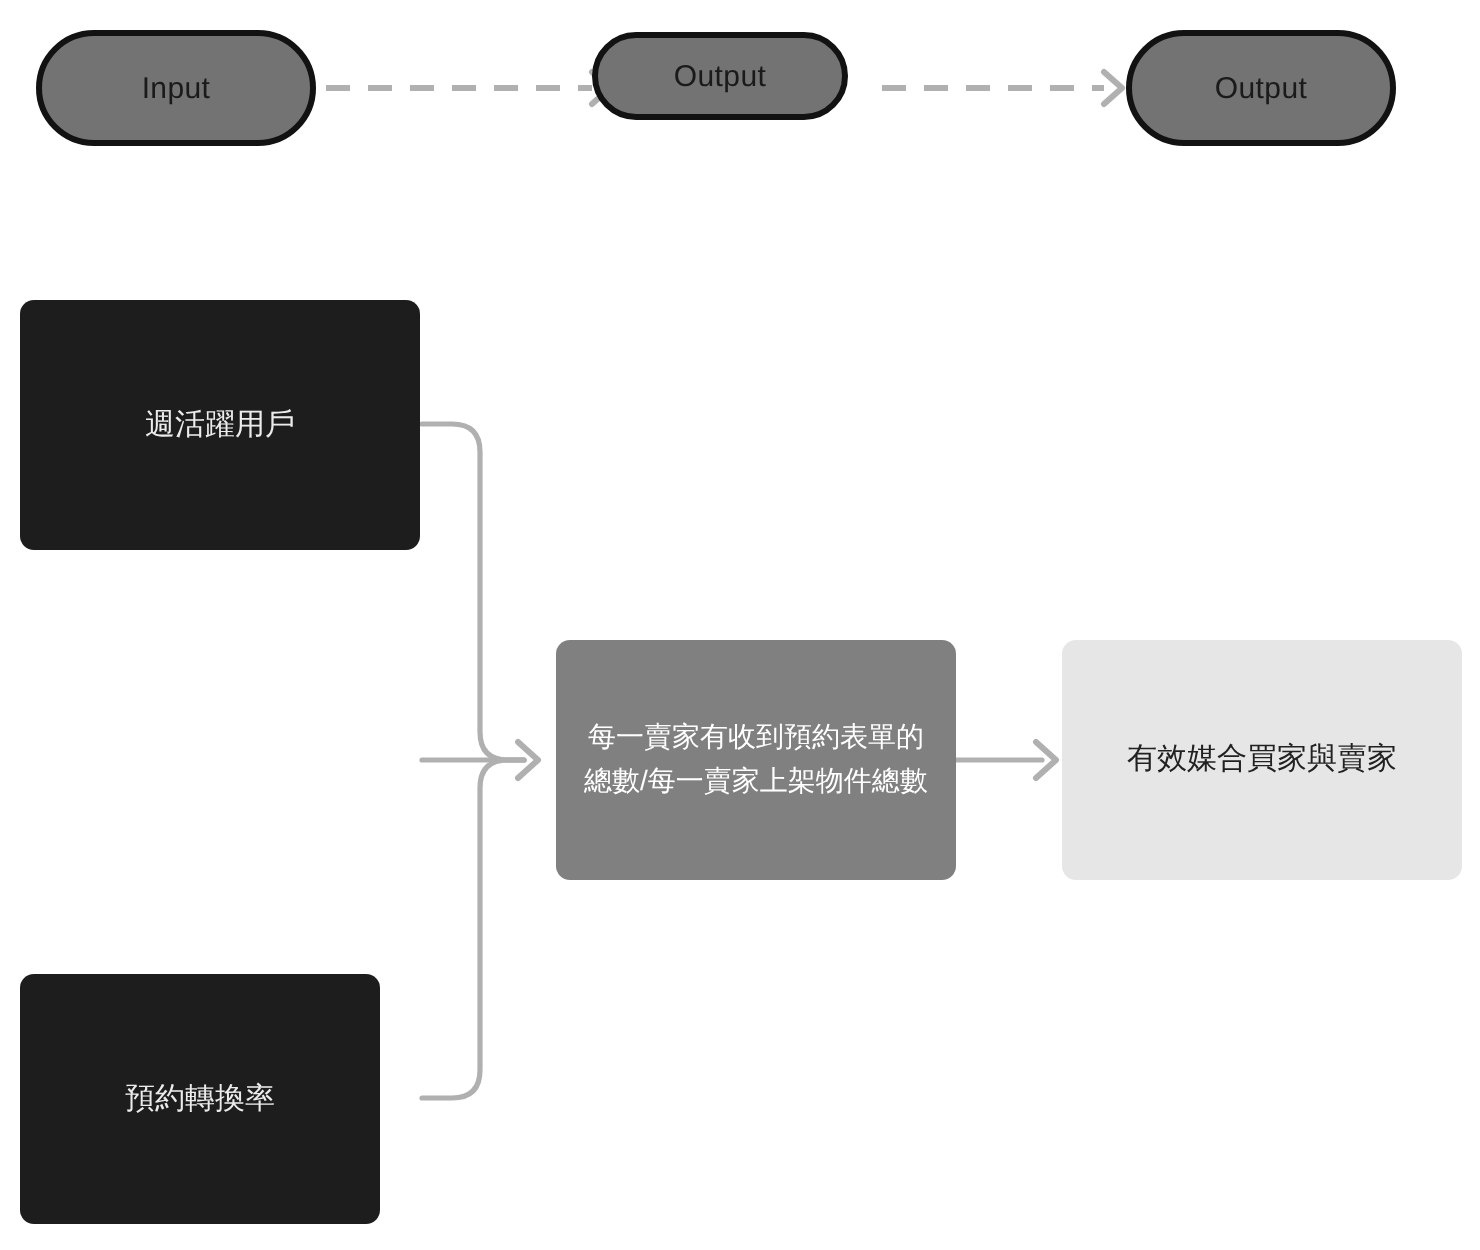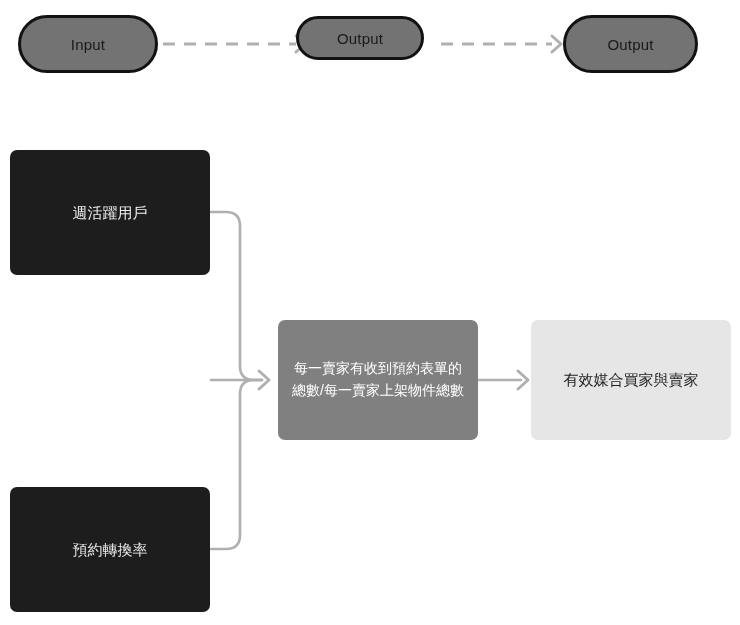--- a/index.html
+++ b/index.html
@@ -60,21 +60,21 @@
     color: #ffffff;
     font-size: 14px;
   }
   .card.light {
     background: #e6e6e6;
     color: #212121;
     font-size: 15px;
   }
   #card-wau        { left: 10px;  top: 150px; width: 200px; height: 125px; }
   #card-unique     { left: 10px;  top: 319px; width: 200px; height: 122px; }
-  #card-conversion { left: 10px;  top: 487px; width: 200px; height: 125px; text-align: right; }
+  #card-conversion { left: 10px;  top: 487px; width: 180px; height: 125px; text-align: right; }
   #card-output     { left: 278px; top: 320px; width: 200px; height: 120px; }
   #card-outcome    { left: 531px; top: 320px; width: 200px; height: 120px; }
 
   
   #connectors {
     position: absolute;
     left: 0;
     top: 0;
     width: 740px;
     height: 625px;

